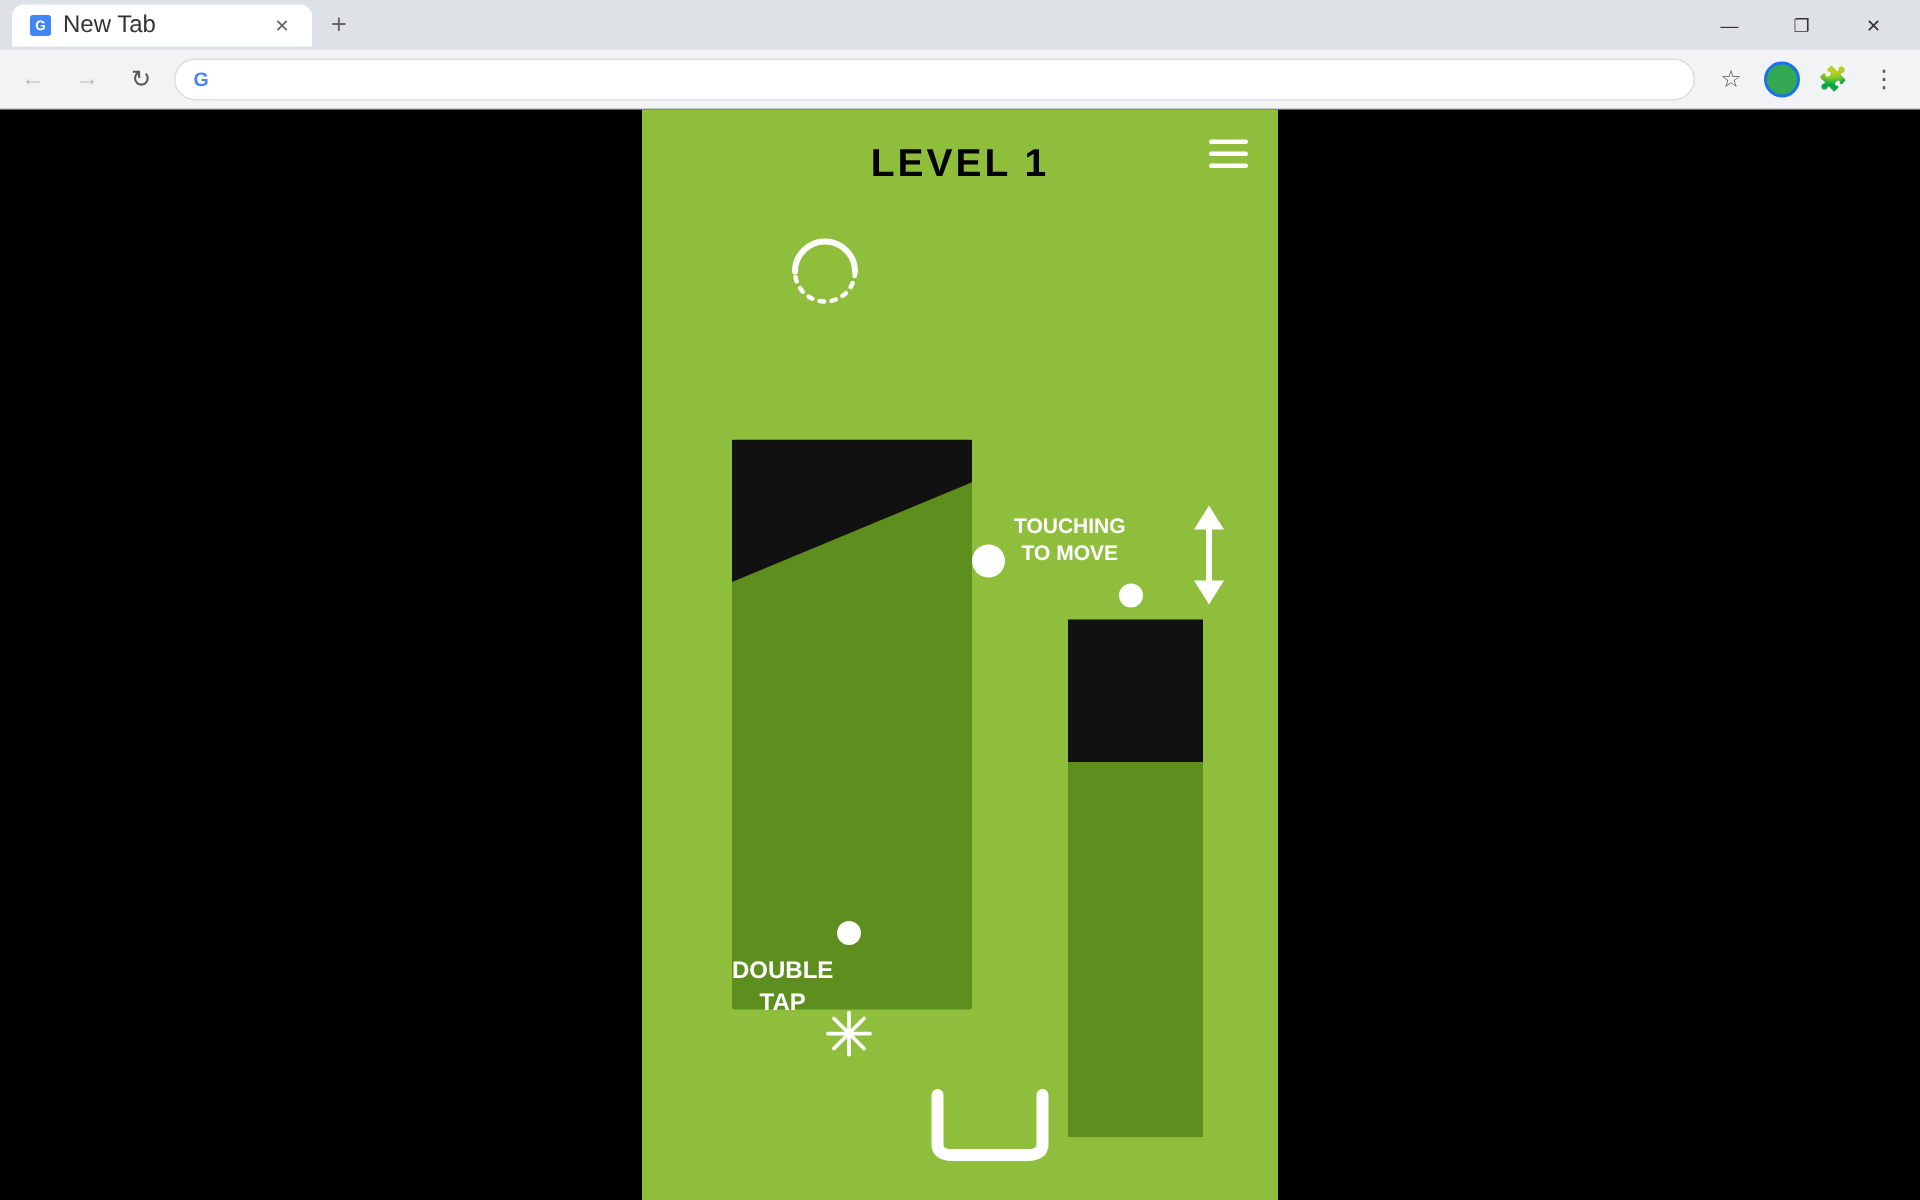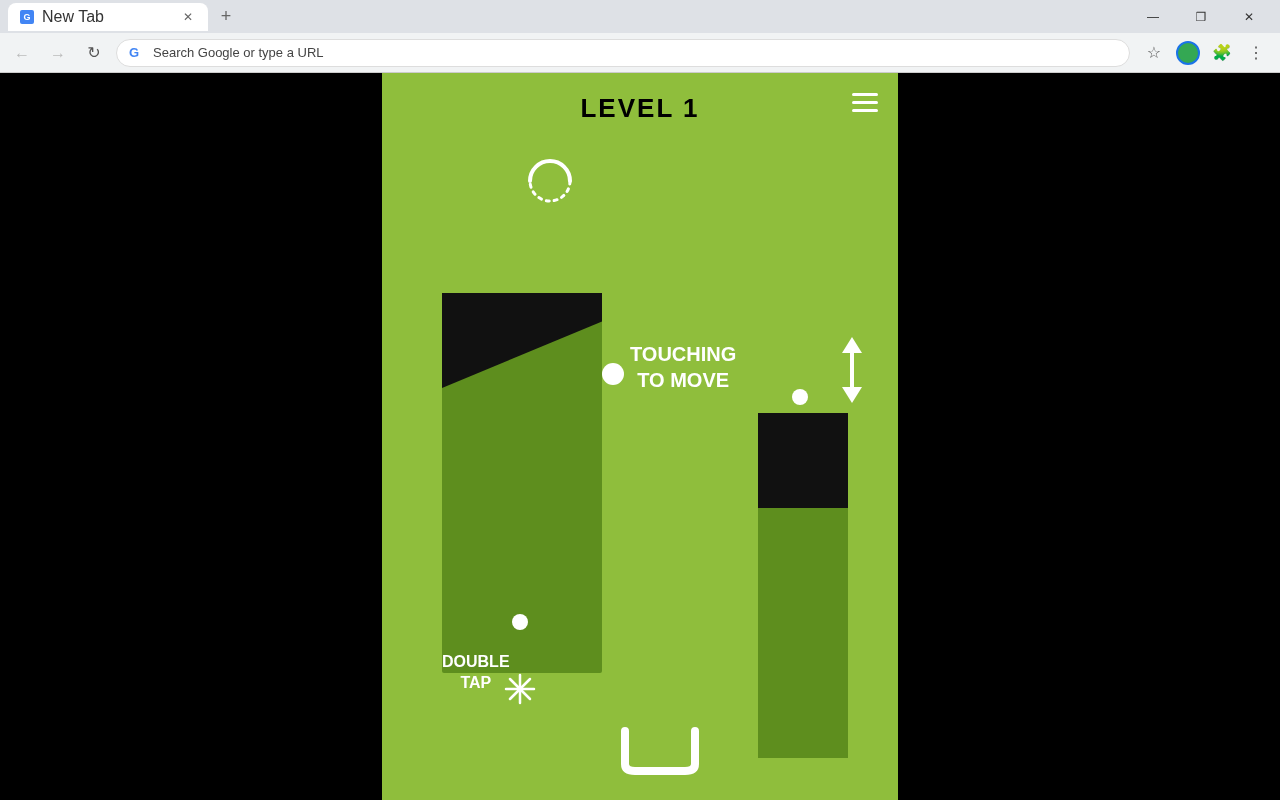--- a/index.html
+++ b/index.html
@@ -194,21 +194,21 @@
     
     .content-area {
       flex: 1;
       display: flex;
       justify-content: center;
       background: #000;
     }
 
     
     .game-container {
-      width: 516px;
+      width: 424px;
       background: #8fbe3c;
       position: relative;
       overflow: hidden;
     }
 
     
     .level-header {
       display: flex;
       justify-content: center;
       align-items: center;
@@ -295,21 +295,21 @@
       background: white;
       border-radius: 50%;
     }
 
     
     .touch-label {
       position: absolute;
       top: 268px;
       left: 248px;
       color: white;
-      font-size: 20px;
+      font-size: 14px;
       font-weight: bold;
       font-family: Arial, sans-serif;
       text-align: center;
       line-height: 1.3;
     }
 
     
     .ud-arrow {
       position: absolute;
       top: 262px;
@@ -348,21 +348,21 @@
       right: 90px;
       width: 16px;
       height: 16px;
       background: white;
       border-radius: 50%;
     }
 
     
     .double-tap-label {
       position: absolute;
-      bottom: 106px;
+      bottom: 120px;
       left: 60px;
       color: white;
       font-size: 16px;
       font-weight: bold;
       text-align: center;
       line-height: 1.3;
     }
 
     .ball-double-tap {
       position: absolute;
@@ -414,21 +414,20 @@
       <div class="win-btn close">✕</div>
     </div>
   </div>
 
   <div class="address-bar-row">
     <div class="nav-btn disabled">←</div>
     <div class="nav-btn disabled">→</div>
     <div class="nav-btn">↻</div>
     <div class="address-field">
       <span class="g-icon">G</span>
-      <span class="address-text">Search Google or type a URL</span>
     </div>
     <div class="toolbar-btns">
       <div class="toolbar-btn">☆</div>
       <div class="toolbar-btn">
         <div class="profile-icon"></div>
       </div>
       <div class="toolbar-btn">🧩</div>
       <div class="toolbar-btn">⋮</div>
     </div>
   </div>

